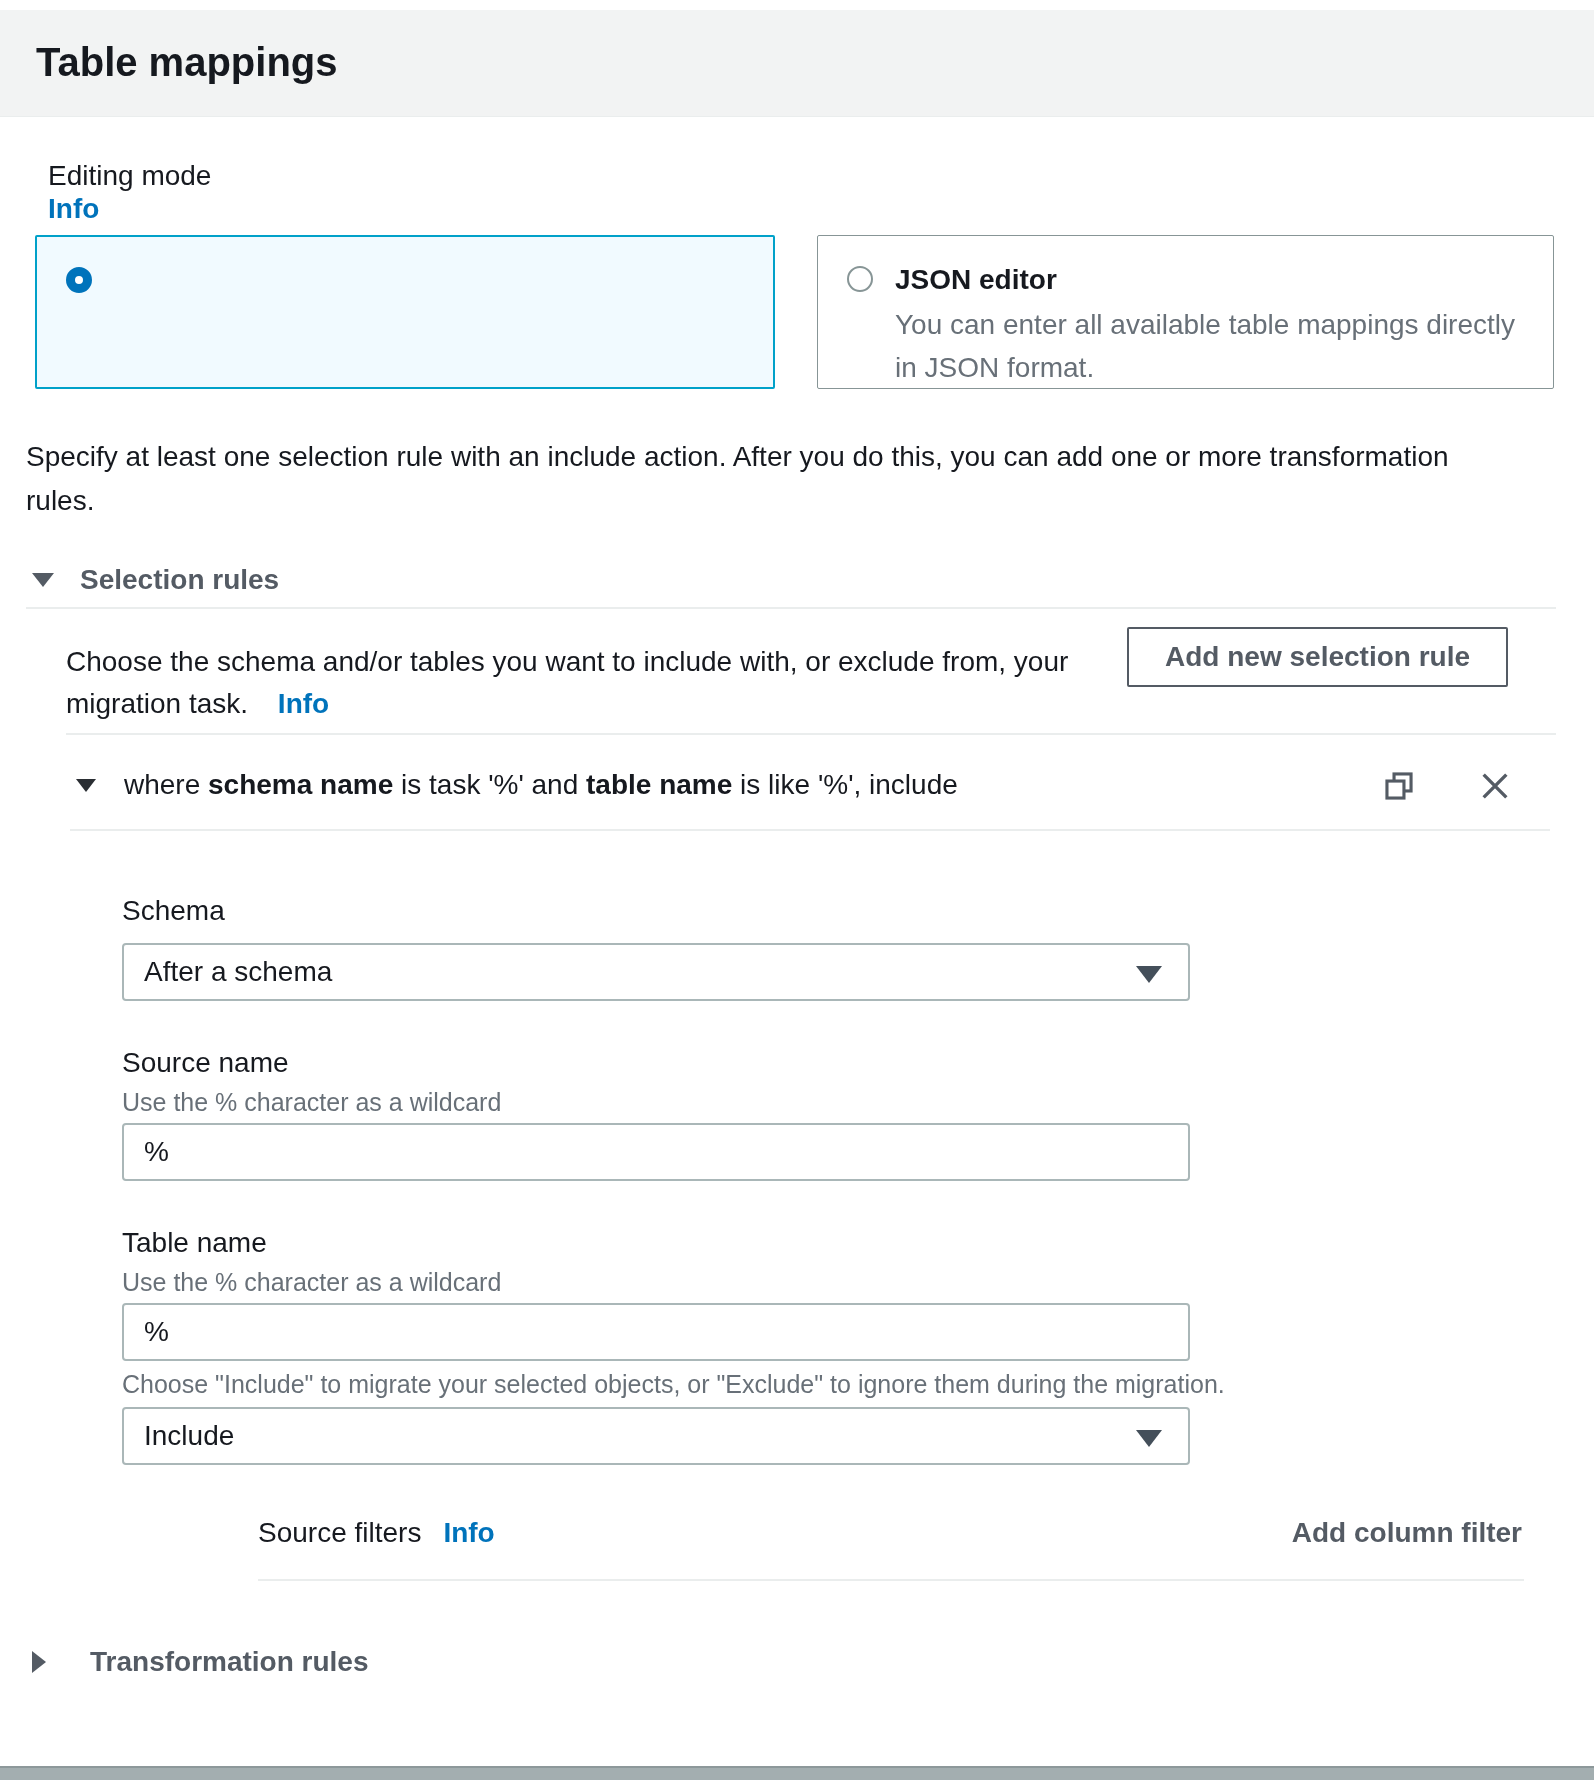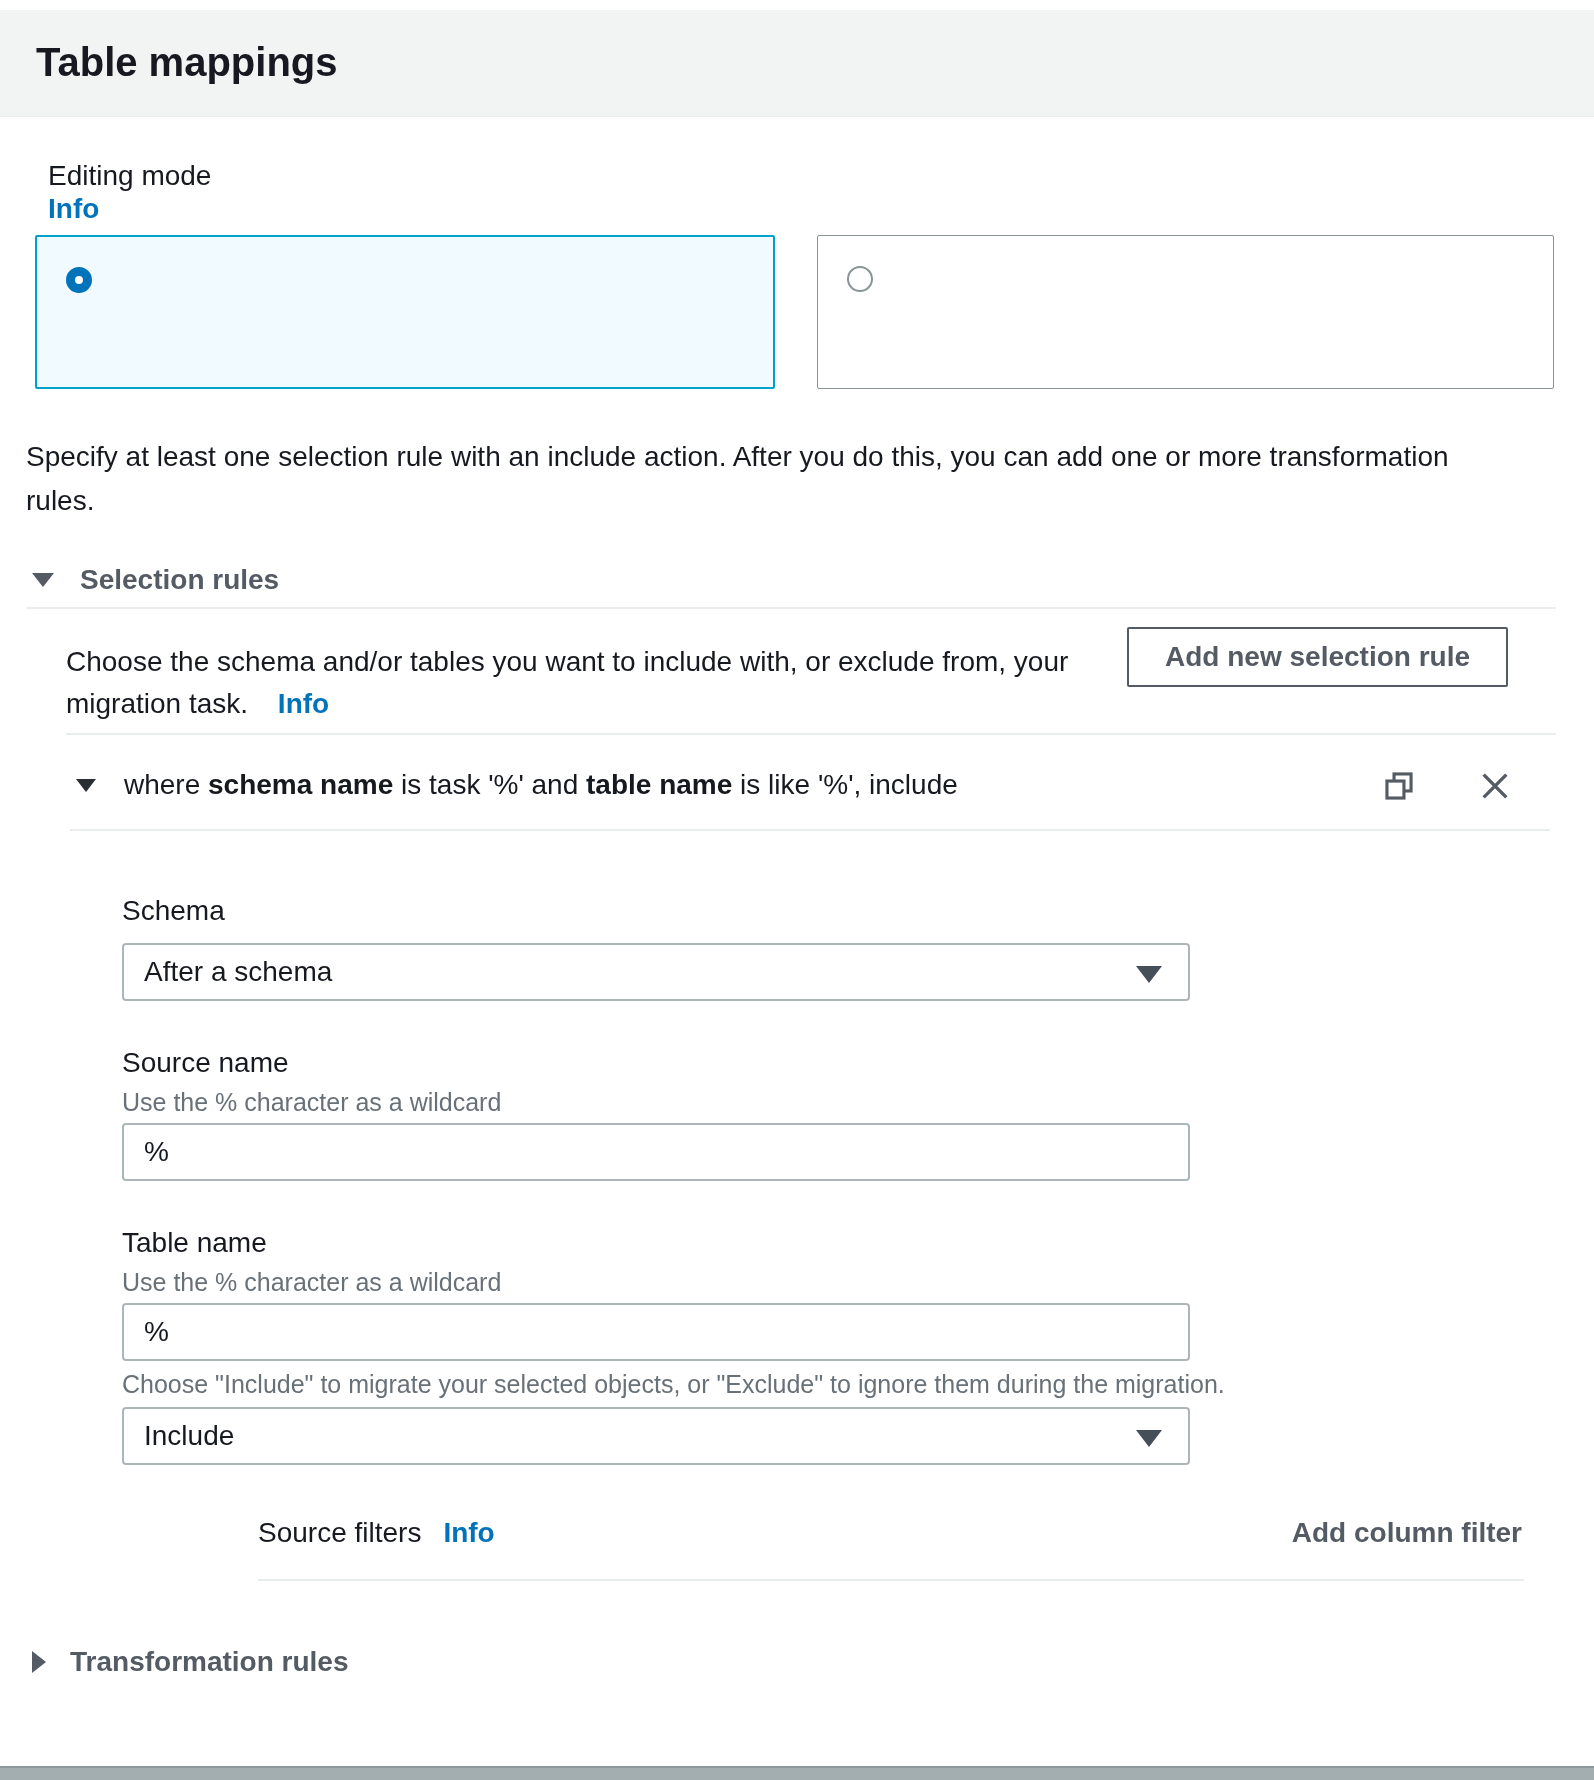--- a/index.html
+++ b/index.html
@@ -86,21 +86,21 @@
   .text-input { margin-top:6px; padding-left:20px; font-family:"Liberation Sans", sans-serif; outline:none; }
 
   
   .source-filters { margin-left:136px; margin-top:52px; position:relative; }
   .sf-row { display:flex; align-items:baseline; height:36px; }
   .sf-label { font-size:28px; font-weight:normal; color:#16191f; }
   .add-col-btn { position:absolute; right:34px; top:0; background:none; border:none;
     font-family:"Liberation Sans", sans-serif; font-size:28px; font-weight:bold; color:#545b64; cursor:pointer; padding:0; }
   .sf-divider { border:none; border-top:2px solid #eaeded; margin:26px 32px 0 0; }
 
-  .transform-header { margin-top:64px; }
+  .transform-header { margin-top:64px;gap:20px; }
   .transform-header .label { margin-left:24px; }
 
   .bottom-bar { position:absolute; left:0; right:0; bottom:0; height:14px;
     background:#a3aeb0; border-top:2px solid #8d989a; }
 </style>
 </head>
 <body>
 
 <div class="top-strip"></div>
 
@@ -114,20 +114,24 @@
     <span class="field-title">Editing mode</span>
     <a class="info-link">Info</a>
   </div>
 
   <div class="cards">
     <div class="card selected">
       <span class="radio on"></span>
     </div>
     <div class="card">
       <span class="radio off"></span>
+      <div class="card-text">
+        <div class="card-label">JSON editor</div>
+        <div class="card-desc">You can enter all available table mappings directly in JSON format.</div>
+      </div>
     </div>
   </div>
 
   <p class="intro">Specify at least one selection rule with an include action. After you do this, you can add one or more transformation rules.</p>
 
   <div class="section-header">
     <span class="tri-down"></span>
     <span class="label">Selection rules</span>
   </div>
   <hr class="divider">

